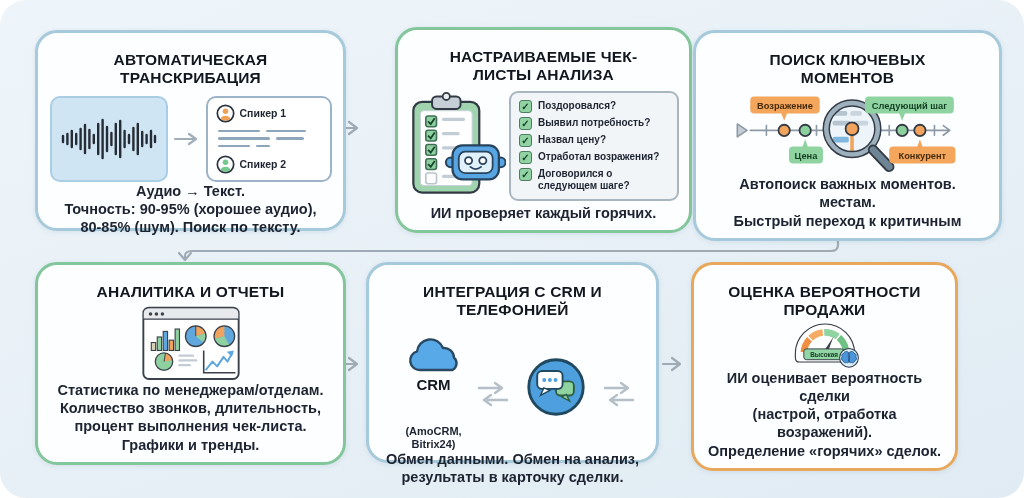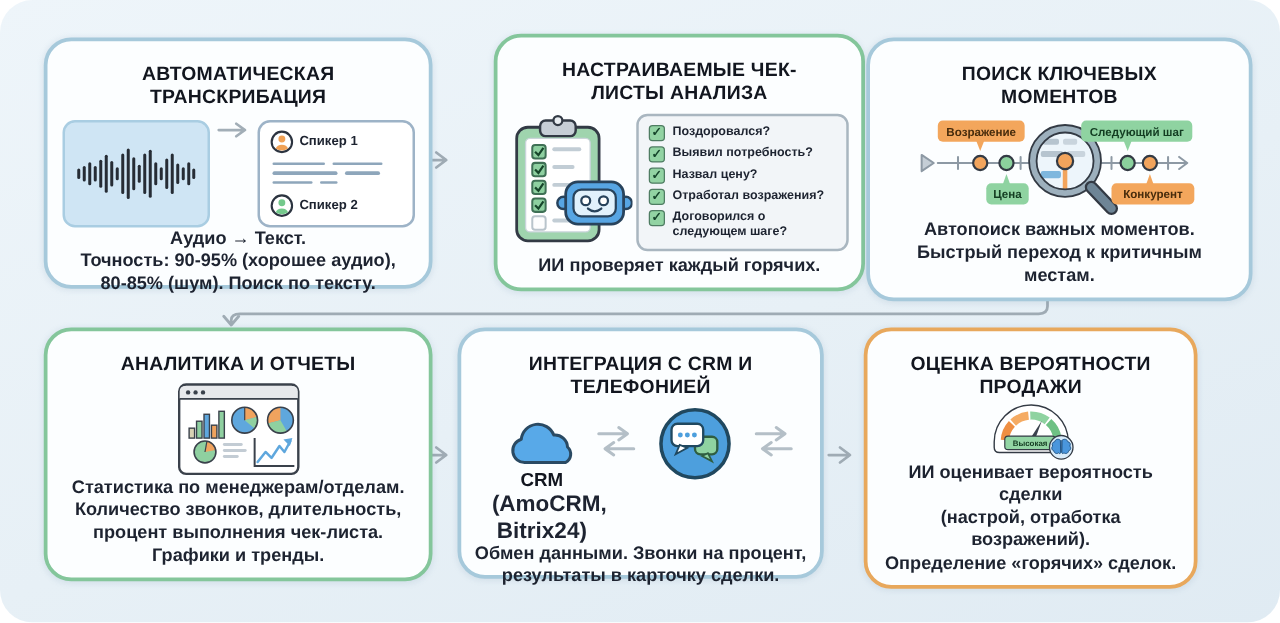--- a/index.html
+++ b/index.html
@@ -4,40 +4,40 @@
 <style>
   html,body{margin:0;padding:0;background:#ffffff;font-family:"Liberation Sans",sans-serif;}
   .canvas{position:relative;width:1024px;height:498px;background:linear-gradient(160deg,#eef5fa 0%,#e7f0f6 55%,#e0ebf3 100%);border-radius:26px;overflow:hidden;}
   .card{position:absolute;background:#fcfeff;border:3px solid #a6c9db;border-radius:22px;display:flex;flex-direction:column;align-items:center;box-sizing:border-box;padding:18px 10px 8px;box-shadow:0 1px 5px rgba(110,145,170,.18);}
   .b-blue{border-color:#a6c9db;}
   .b-green{border-color:#84c69b;}
   .b-orange{border-color:#e8a85c;}
   .title{font-weight:bold;font-size:15.5px;line-height:1.18;text-align:center;color:#12161f;letter-spacing:.2px;}
   .tw230{max-width:230px;} .tw200{max-width:200px;} .tw185{max-width:185px;}
   .desc{font-weight:bold;font-size:14.5px;line-height:1.26;text-align:center;color:#1d2330;margin-top:auto;}
-  .illus-row{display:flex;justify-content:center;margin-top:8px;}
+  .illus-row{display:flex;align-items:center;justify-content:center;margin-top:8px;}
   
   .wave-box{width:114px;height:82px;background:#cfe5f4;border:2px solid #a9cde2;border-radius:10px;display:flex;align-items:center;justify-content:center;}
   .spk-panel{width:126px;height:86px;background:#fff;border:2px solid #9db3c7;border-radius:10px;padding:6px 8px;box-sizing:border-box;display:flex;flex-direction:column;justify-content:space-between;}
   .spk-row{display:flex;align-items:center;gap:5px;}
   .spk-name{font-size:10.5px;font-weight:bold;color:#1d2330;}
   .spk-lines{display:flex;flex-direction:column;gap:5px;margin:1px 2px;}
   .line-pair{display:flex;gap:6px;}
   .tl{height:2.5px;background:#8ea6bb;border-radius:2px;}
   .harrow{margin:0 5px;}
   
   .chk-panel{background:#f2f5f8;border:2px solid #a9b6c0;border-radius:9px;padding:7px 8px;width:170px;box-sizing:border-box;display:flex;flex-direction:column;gap:4px;}
   .chk-row{display:flex;gap:6px;align-items:flex-start;}
   .chk-box{width:13px;height:13px;min-width:13px;background:#92d3a3;border:1.5px solid #4e7c62;border-radius:3px;color:#14432a;font-size:10px;line-height:12px;font-weight:bold;text-align:center;box-sizing:border-box;}
   .chk-label{font-size:10px;font-weight:bold;color:#1d2330;line-height:1.22;}
   
-  .int-row{display:flex;align-items:flex-start;justify-content:center;margin-top:4px;}
+  .int-row{display:flex;align-items:center;justify-content:center;margin-top:4px;}
   .int-col{display:flex;flex-direction:column;align-items:center;}
   .int-name{font-size:15px;font-weight:bold;color:#12161f;line-height:1.12;text-align:center;margin-top:3px;}
-  .int-detail{font-size:18px;font-weight:bold;color:#1d2330;line-height:1.12;text-align:center;}
+  .int-detail{font-size:11px;font-weight:bold;color:#1d2330;line-height:1.12;text-align:center;margin-top:32px;}
   .sync{margin-top:15px;}
   svg text{font-family:"Liberation Sans",sans-serif;font-weight:bold;}
   .overlay{position:absolute;left:0;top:0;width:1024px;height:498px;pointer-events:none;}
 </style>
 </head>
 <body>
 
 <div class="canvas">
 
   <svg class="overlay">
@@ -236,22 +236,22 @@
         <text x="221" y="23" font-size="11.5" fill="#133d22" text-anchor="middle">Следующий шаг</text>
       </g>
       <g>
         <path d="M230,72 L234,61 L238,72 Z" fill="#f3a65c"></path>
         <rect x="196" y="70" width="82" height="21" rx="5" fill="#f3a65c"></rect>
         <text x="237" y="85" font-size="11.5" fill="#472c0c" text-anchor="middle">Конкурент</text>
       </g>
     </svg>
     <div class="desc">
       <div>Автопоиск важных моментов.</div>
+      <div>местам.</div>
       <div>Быстрый переход к критичным</div>
-      <div>местам.</div>
     </div>
   </div>
 
   <div class="card b-green" style="left:35px;top:262px;width:311px;height:203px;">
     <div class="title">АНАЛИТИКА И ОТЧЕТЫ</div>
     <svg width="122" height="93" viewBox="0 0 124 94" style="margin-top:5px;">
       <rect x="2" y="2" width="120" height="90" rx="7" fill="#ffffff" stroke="#3a414b" stroke-width="2.4"></rect>
       <path d="M2.5,9 Q2.5,3.5 9,3.5 H115 Q121.5,3.5 121.5,9 V16 H2.5 Z" fill="#e7e9ec"></path>
       <line x1="2.5" y1="16.5" x2="121.5" y2="16.5" stroke="#3a414b" stroke-width="1.6"></line>
       <g fill="#3a414b">
@@ -327,21 +327,21 @@
           <circle cx="20.5" cy="25.5" r="2.1" fill="#4d9fdd"></circle>
           <circle cx="26.5" cy="25.5" r="2.1" fill="#4d9fdd"></circle>
           <circle cx="32.5" cy="25.5" r="2.1" fill="#4d9fdd"></circle>
         </svg>
       </div>
       <svg class="sync" width="32" height="28" viewBox="0 0 32 28">
         <path d="M2,8 H23 M18,3 L25,8 L18,13 M30,20 H9 M14,15 L7,20 L14,25" stroke="#b4bfc7" stroke-width="2.4" fill="none" stroke-linecap="round" stroke-linejoin="round"></path>
       </svg>
     </div>
     <div class="desc">
-      <div>Обмен данными. Звонки на процент,</div>
+      <div>Обмен данными. Обмен на анализ,</div>
       <div>результаты в карточку сделки.</div>
     </div>
   </div>
 
   <div class="card b-orange" style="left:691px;top:262px;width:267px;height:209px;">
     <div class="title tw230">ОЦЕНКА ВЕРОЯТНОСТИ ПРОДАЖИ</div>
     <svg width="150" height="98" viewBox="0 -2 150 98" style="margin-top:3px;">
       <path d="M12,63 A63,63 0 0 1 138,63 L138,72 Q138,81 129,81 L21,81 Q12,81 12,72 Z" fill="#ffffff" stroke="#343b45" stroke-width="2.4"></path>
       <g fill="none" stroke-width="14">
         <path d="M30.1,59.9 A45,45 0 0 1 42.1,32.3" stroke="#ef8f43"></path>

